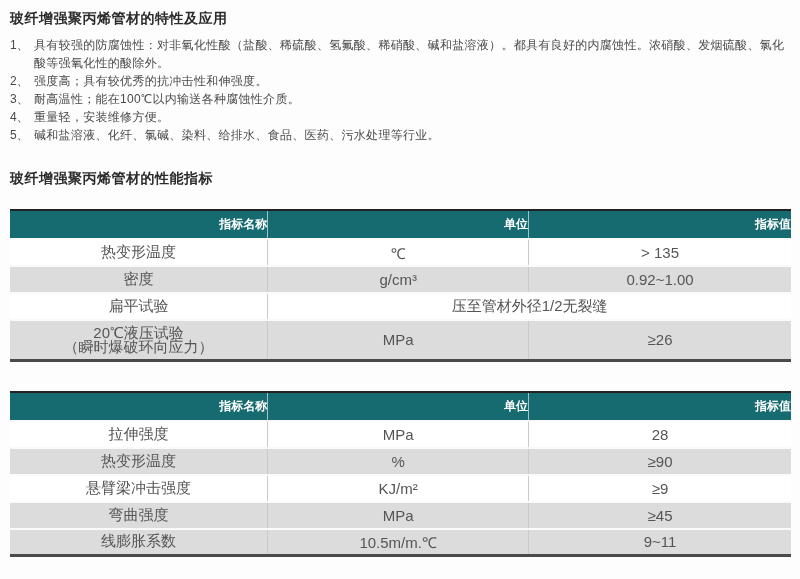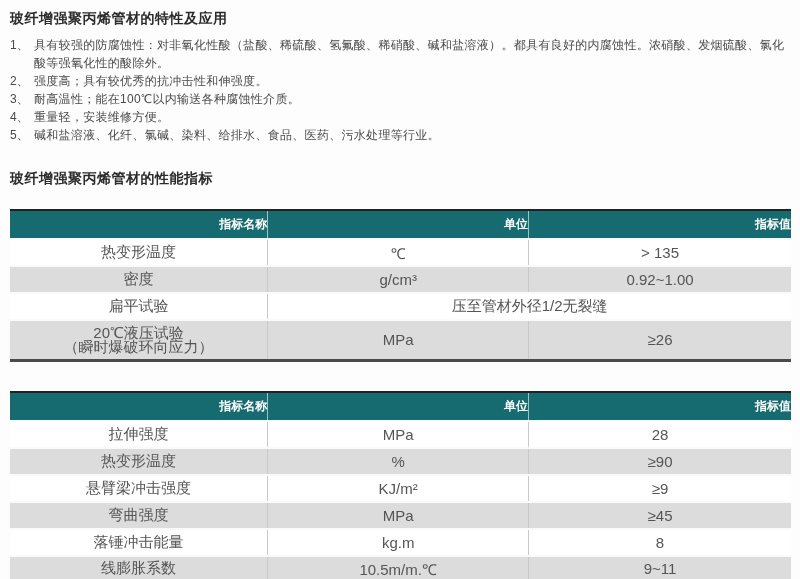--- a/index.html
+++ b/index.html
@@ -131,25 +131,20 @@
       <tr data-alt="false">
         <td>悬臂梁冲击强度</td>
         <td>KJ/m²</td>
         <td>≥9</td>
       </tr>
       <tr data-alt="true">
         <td>弯曲强度</td>
         <td>MPa</td>
         <td>≥45</td>
       </tr>
-      <tr data-alt="false">
-        <td>落锤冲击能量</td>
-        <td>kg.m</td>
-        <td>8</td>
-      </tr>
       <tr data-alt="true">
         <td>线膨胀系数</td>
         <td>10.5m/m.℃</td>
         <td>9~11</td>
       </tr>
     </tbody>
   </table>
 
 </div>
 

